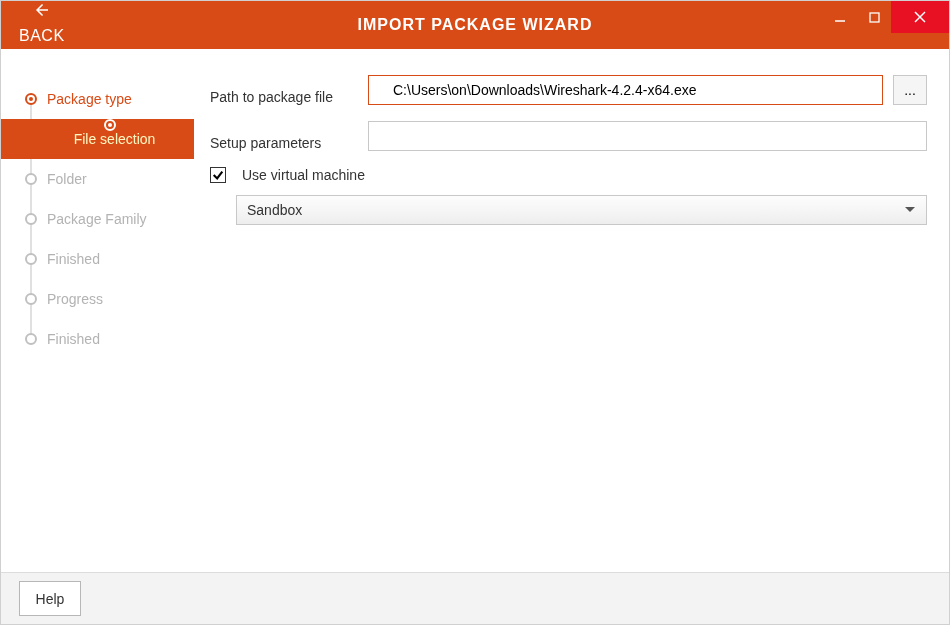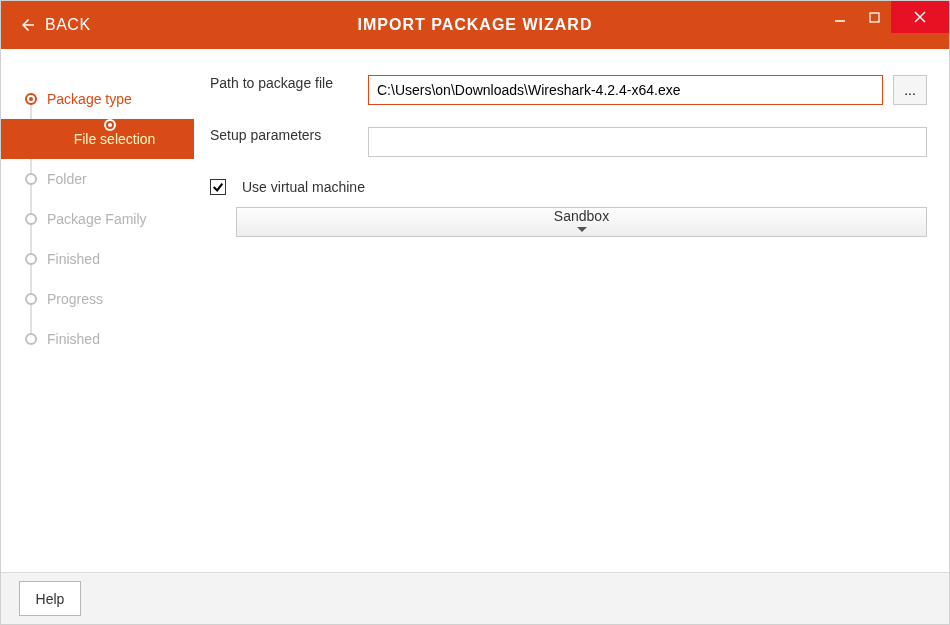--- a/index.html
+++ b/index.html
@@ -18,20 +18,21 @@
   }
   .back-btn {
     display: flex;
     align-items: center;
     gap: 8px;
     padding: 0 18px;
     height: 100%;
     cursor: pointer;
     font-size: 16px;
     letter-spacing: 0.5px;
+    flex-direction: column;
   }
   .back-btn svg { width: 18px; height: 18px; fill: #fff; }
   .title {
     position: absolute;
     left: 50%;
     transform: translateX(-50%);
     font-weight: 700;
     font-size: 16px;
     letter-spacing: 1px;
   }
@@ -123,33 +124,33 @@
     z-index: 0;
   }
 
   
   .form {
     flex: 1 1 auto;
     padding: 26px 22px 0 16px;
   }
   .form-row {
     display: flex;
-    align-items: flex-start;
-    margin-bottom: 22px;
+    align-items: flex-end;
+    margin-bottom: 16px;
   }
   .form-row .flabel {
     width: 158px;
     font-size: 14px;
     color: #333;
   }
   .text-input {
     flex: 1 1 auto;
     height: 30px;
     border: 1px solid #c8c8c8;
-    padding: 0 8px;
+    padding: 0 24px;
     font-size: 14px;
     font-family: inherit;
     outline: none;
   }
   .text-input.orange { border-color: #d84b16; }
   .browse-btn {
     width: 34px;
     height: 30px;
     margin-left: 10px;
     border: 1px solid #c8c8c8;
@@ -180,21 +181,20 @@
     width: 691px;
     border: 1px solid #c8c8c8;
     background: linear-gradient(#fdfdfd, #eeeeee);
     display: flex;
     align-items: center;
     justify-content: space-between;
     padding: 0 10px;
     cursor: pointer;
     font-size: 14px;
     color: #333;
-    flex-direction: column;
   }
   .select svg { width: 12px; height: 12px; fill: #555; }
 
   
   .footer {
     flex: 0 0 auto;
     height: 52px;
     background: #f3f3f3;
     border-top: 1px solid #dcdcdc;
     display: flex;

